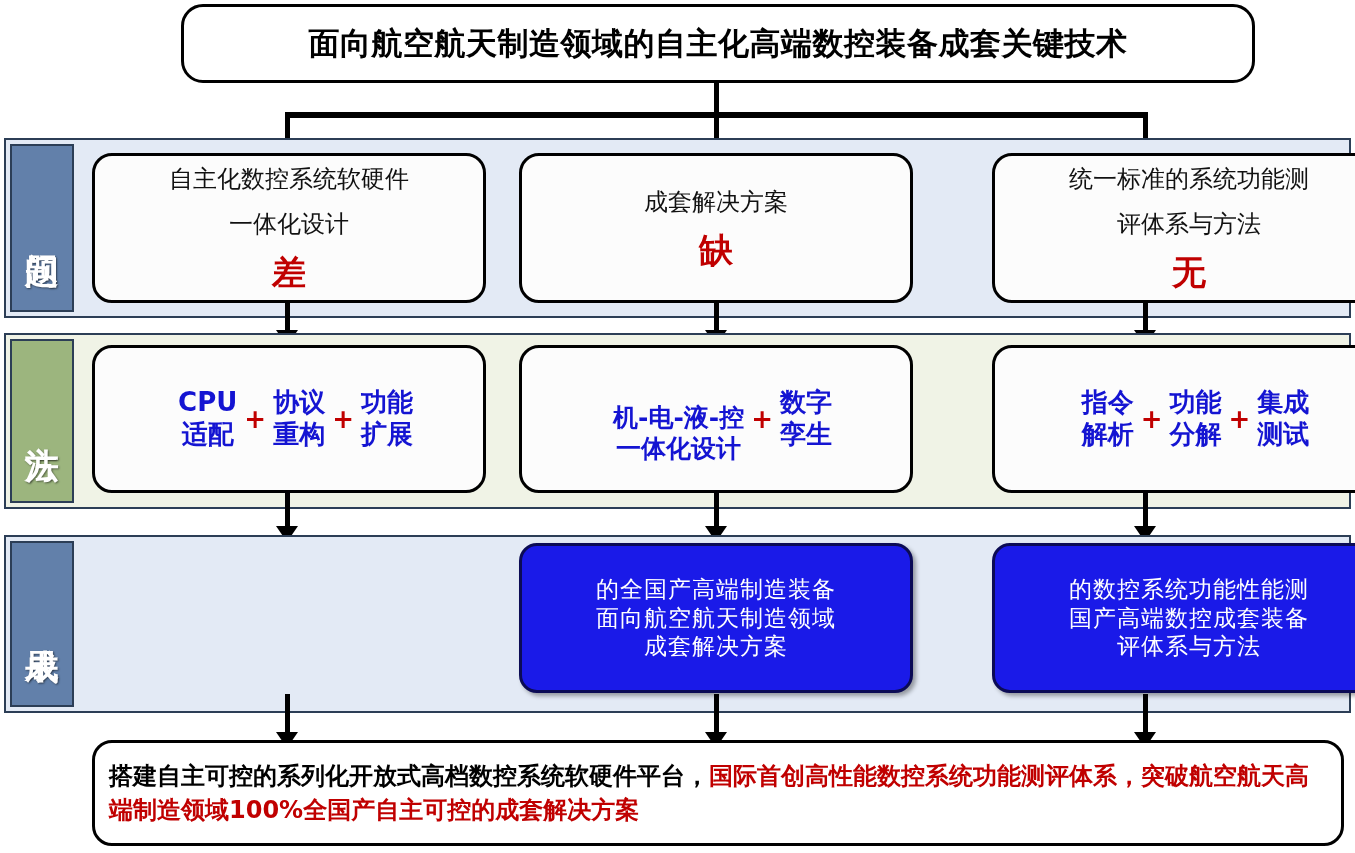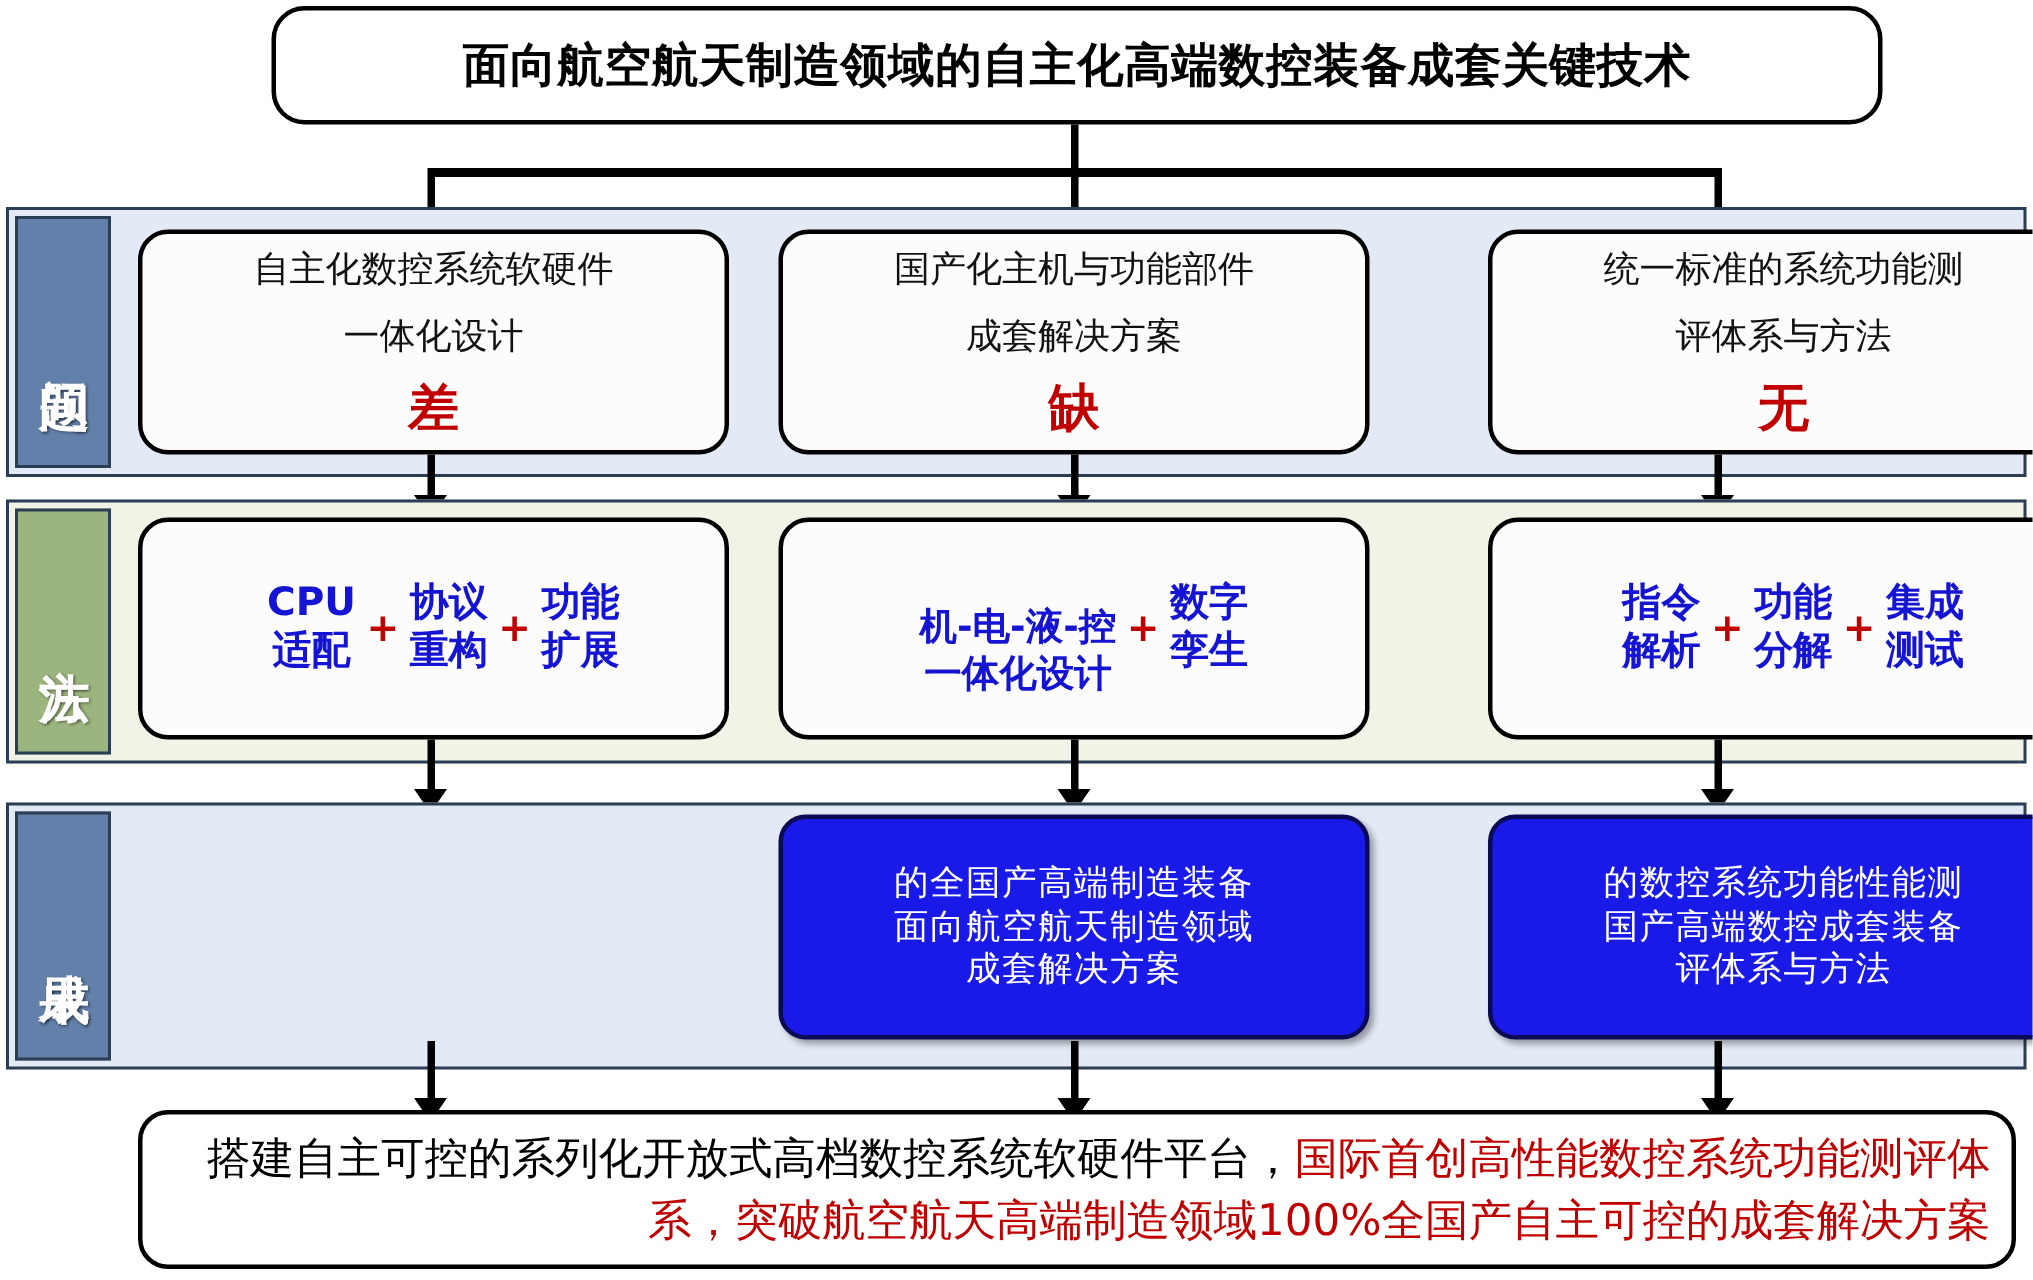--- a/index.html
+++ b/index.html
@@ -78,21 +78,21 @@
   }
   .r-line{white-space:nowrap;}
 
   
   .bottom-box{
     position:absolute;left:92px;top:740px;width:1252px;height:106px;
     border:3px solid #000;border-radius:20px;background:#fff;box-sizing:border-box;
     display:flex;align-items:center;justify-content:center;padding:0 14px;
   }
   .bottom-text{
-    font-size:29px;font-weight:normal;line-height:1.42;text-align:right;color:#000;
+    font-size:24px;font-weight:bold;line-height:1.42;text-align:left;color:#000;
   }
   .bt-red{color:#c00000;}
 
   
   .ln{position:absolute;background:#000;}
   .vstem{width:5px;}
   .hbar{height:6px;}
   .arrowhead{
     position:absolute;width:0;height:0;
     border-left:11px solid transparent;border-right:11px solid transparent;
@@ -122,21 +122,20 @@
 
   <div class="card card-problem col1">
     <div class="p-inner">
       <div class="p-line">自主化数控系统软硬件</div>
       <div class="p-line">一体化设计</div>
       <div class="p-mark">差</div>
     </div>
   </div>
   <div class="card card-problem col2">
     <div class="p-inner">
-      <div class="p-line">国产化主机与功能部件</div>
       <div class="p-line">成套解决方案</div>
       <div class="p-mark">缺</div>
     </div>
   </div>
   <div class="card card-problem col3">
     <div class="p-inner">
       <div class="p-line">统一标准的系统功能测</div>
       <div class="p-line">评体系与方法</div>
       <div class="p-mark">无</div>
     </div>

